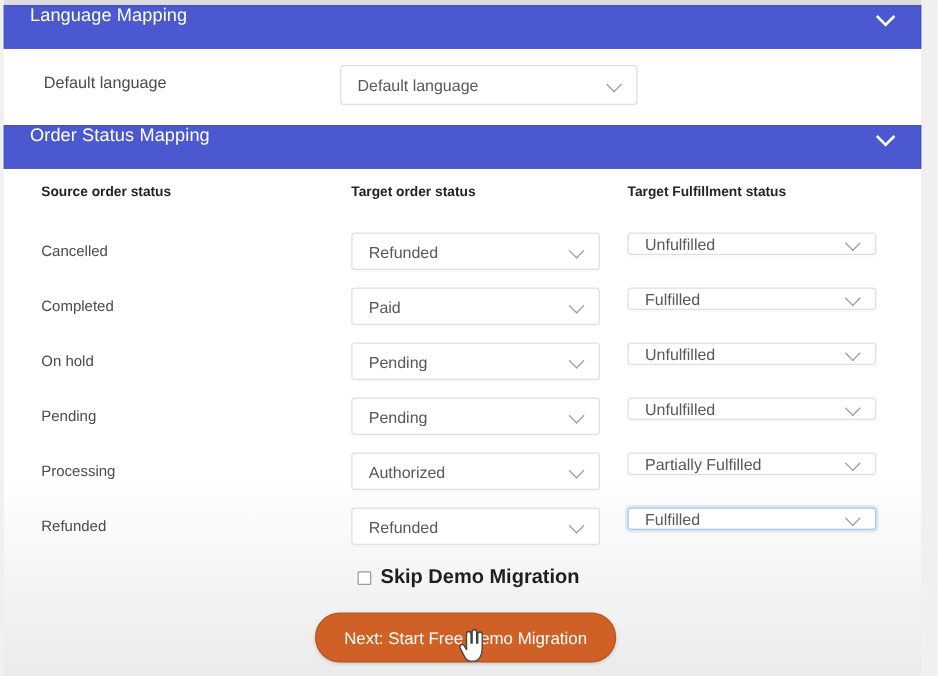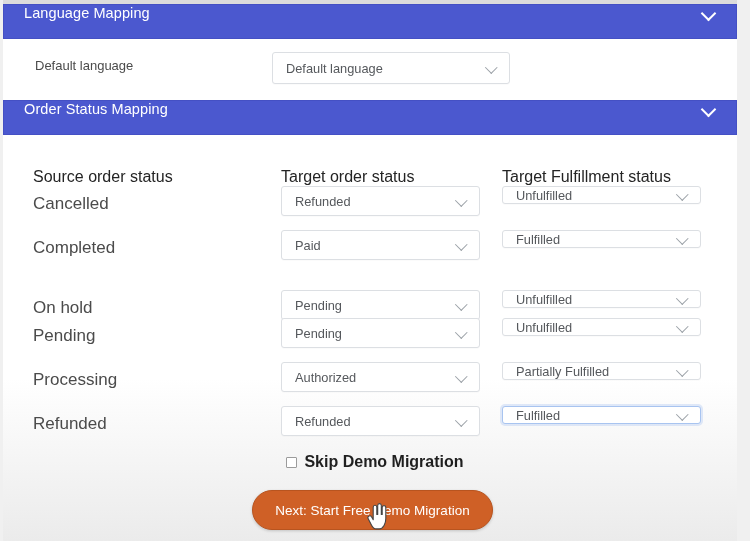--- a/index.html
+++ b/index.html
@@ -152,41 +152,41 @@
 
   
   .table {
     position: absolute;
     left: 0;
     top: 148px;
     width: 750px;
   }
   .col-head {
     position: absolute;
-    top: 20px;
-    font-size: 16px;
-    font-weight: normal;
+    top: 0;
+    font-size: 11px;
+    font-weight: bold;
     color: #242424;
     white-space: nowrap;
   }
   #head-source { left: 33px; }
   #head-target { left: 281px; }
   #head-fulfil { left: 502px; }
 
   .row {
     position: absolute;
     left: 0;
     width: 750px;
     height: 44px;
   }
   .row .src {
     position: absolute;
     left: 33px;
     top: 12px;
-    font-size: 17px;
+    font-size: 12px;
     color: #4b4b4b;
     white-space: nowrap;
   }
   .row .sel.c1 {
     position: absolute;
     left: 281px;
     top: 4px;
     width: 199px;
     height: 30px;
   }
@@ -308,21 +308,21 @@
           <span class="src">Completed</span>
           <div class="sel c1">
             <span class="val">Paid</span>
             <span class="chev-gray"></span>
           </div>
           <div class="sel c2">
             <span class="val">Fulfilled</span>
             <span class="chev-gray"></span>
           </div>
         </div>
-        <div class="row" style="top: 138px;">
+        <div class="row" style="top: 122px;">
           <span class="src">On hold</span>
           <div class="sel c1">
             <span class="val">Pending</span>
             <span class="chev-gray"></span>
           </div>
           <div class="sel c2">
             <span class="val">Unfulfilled</span>
             <span class="chev-gray"></span>
           </div>
         </div>

